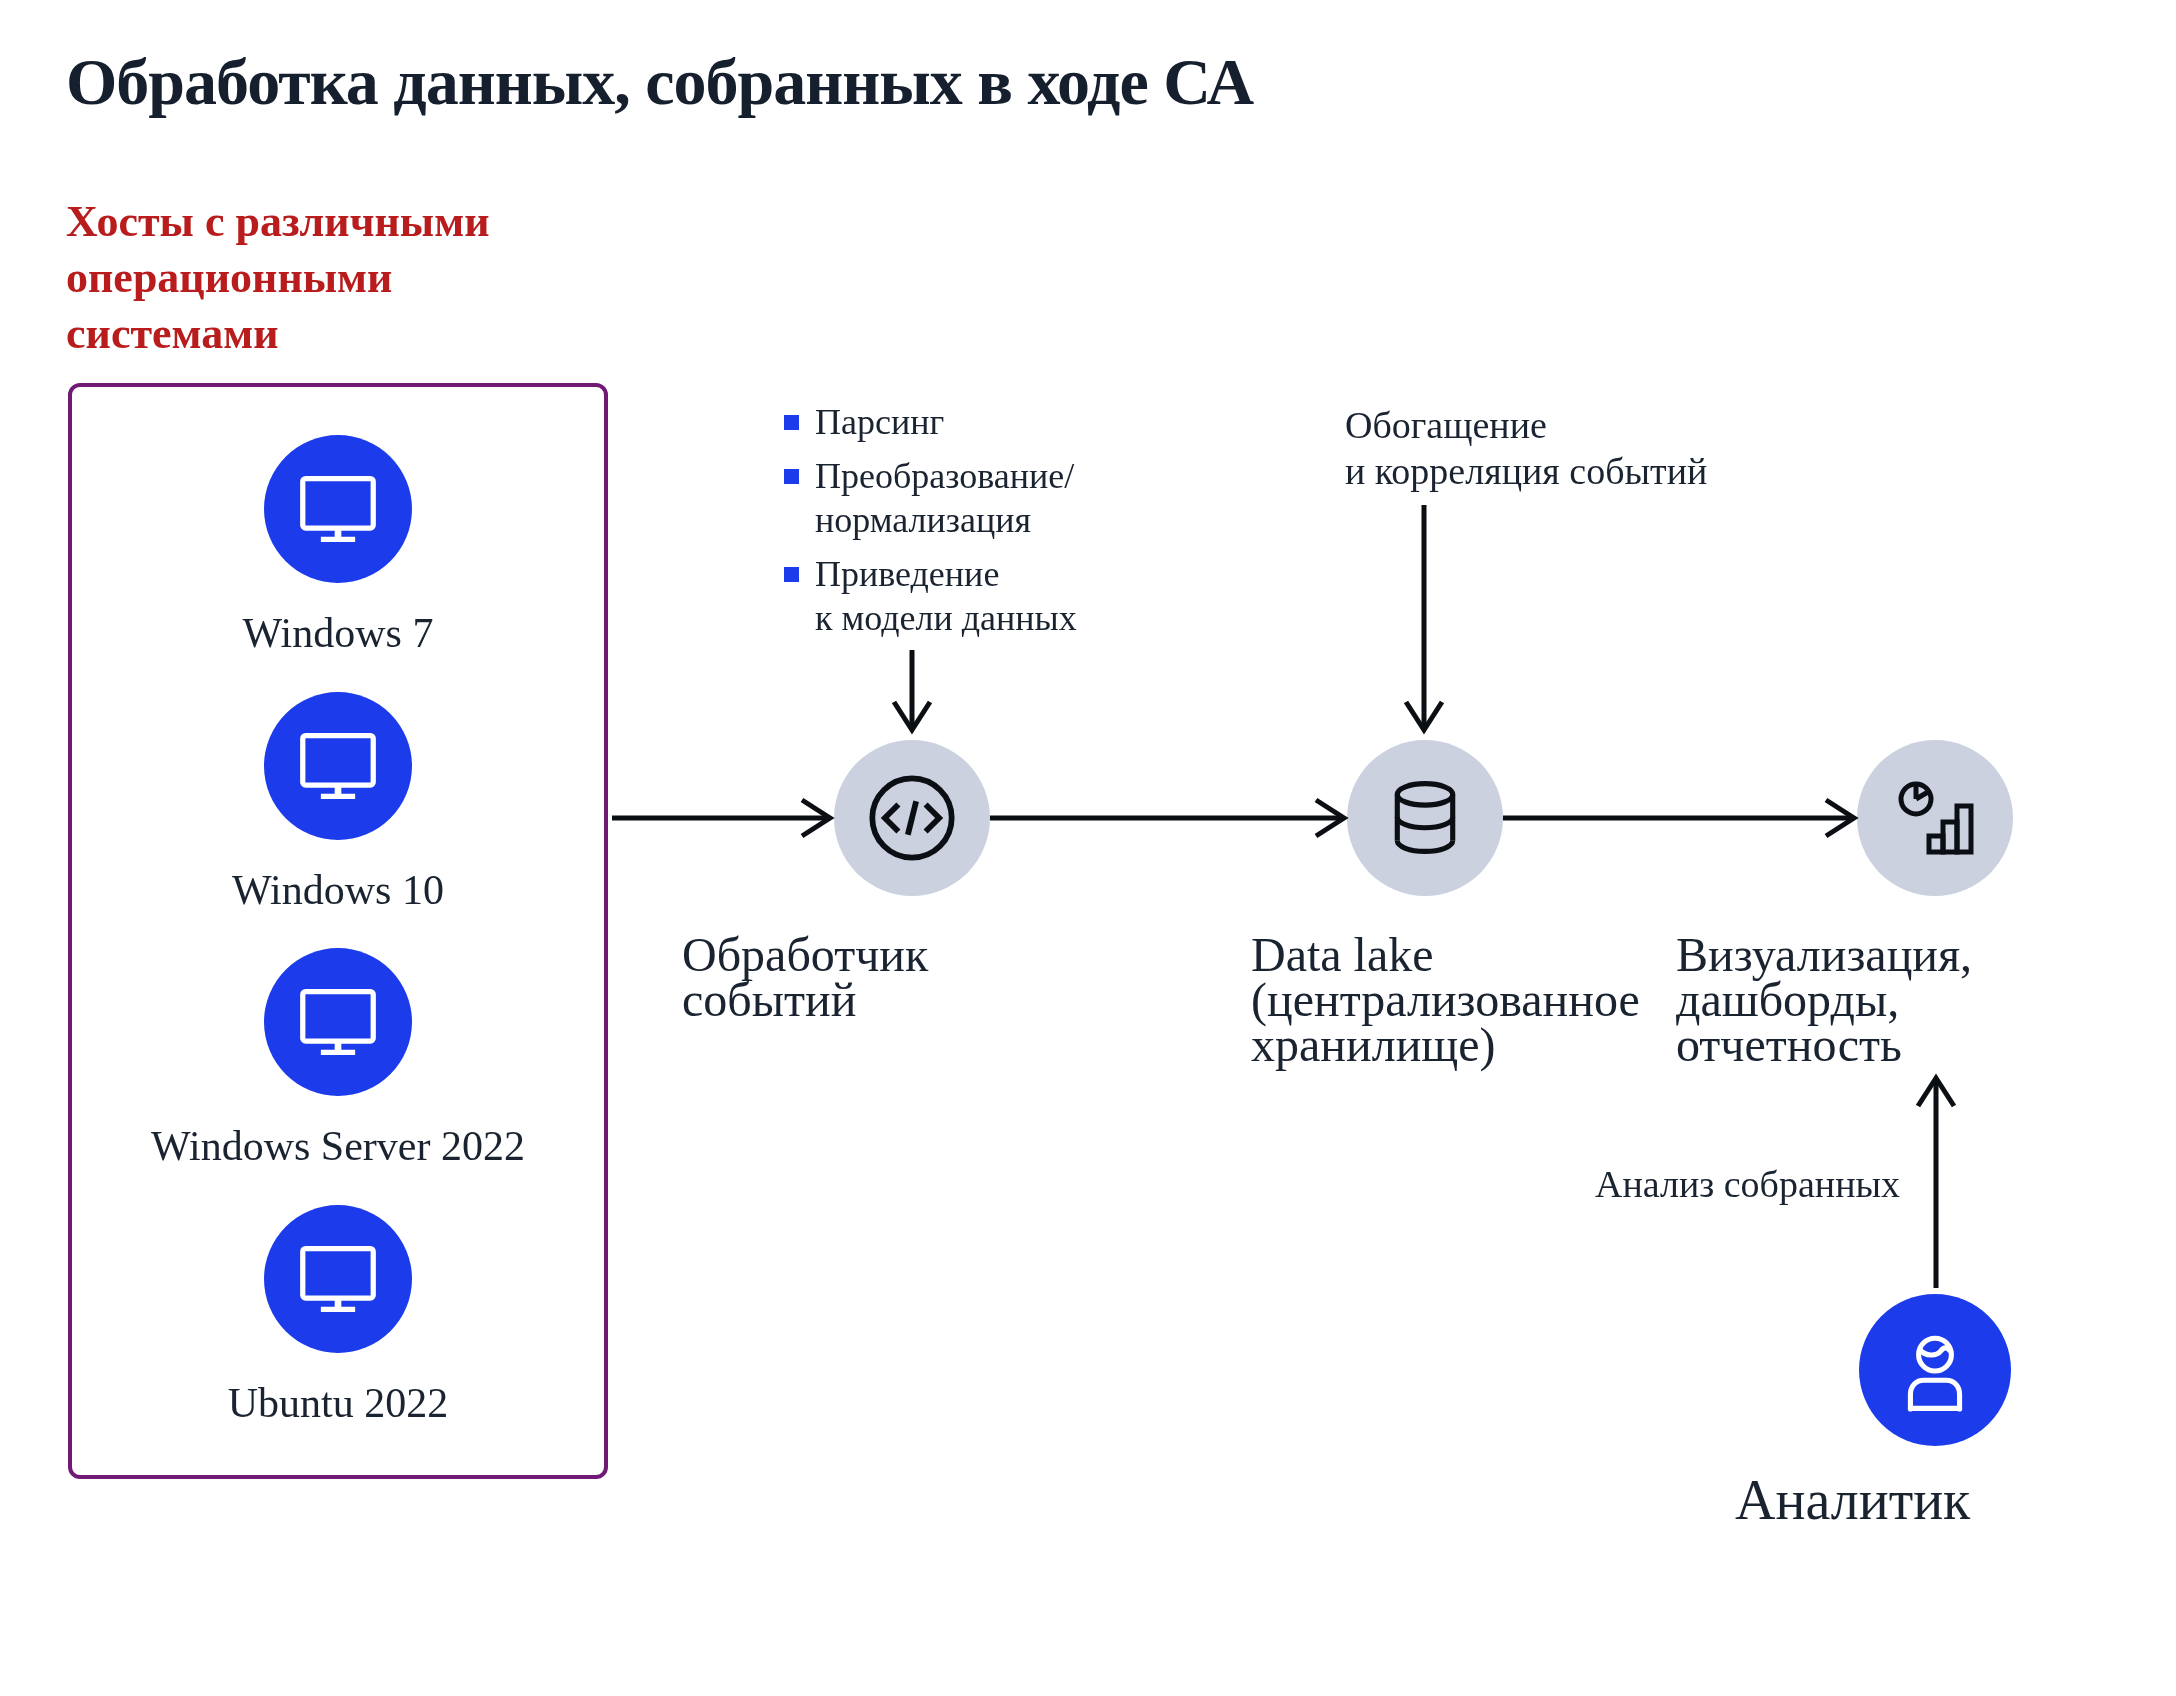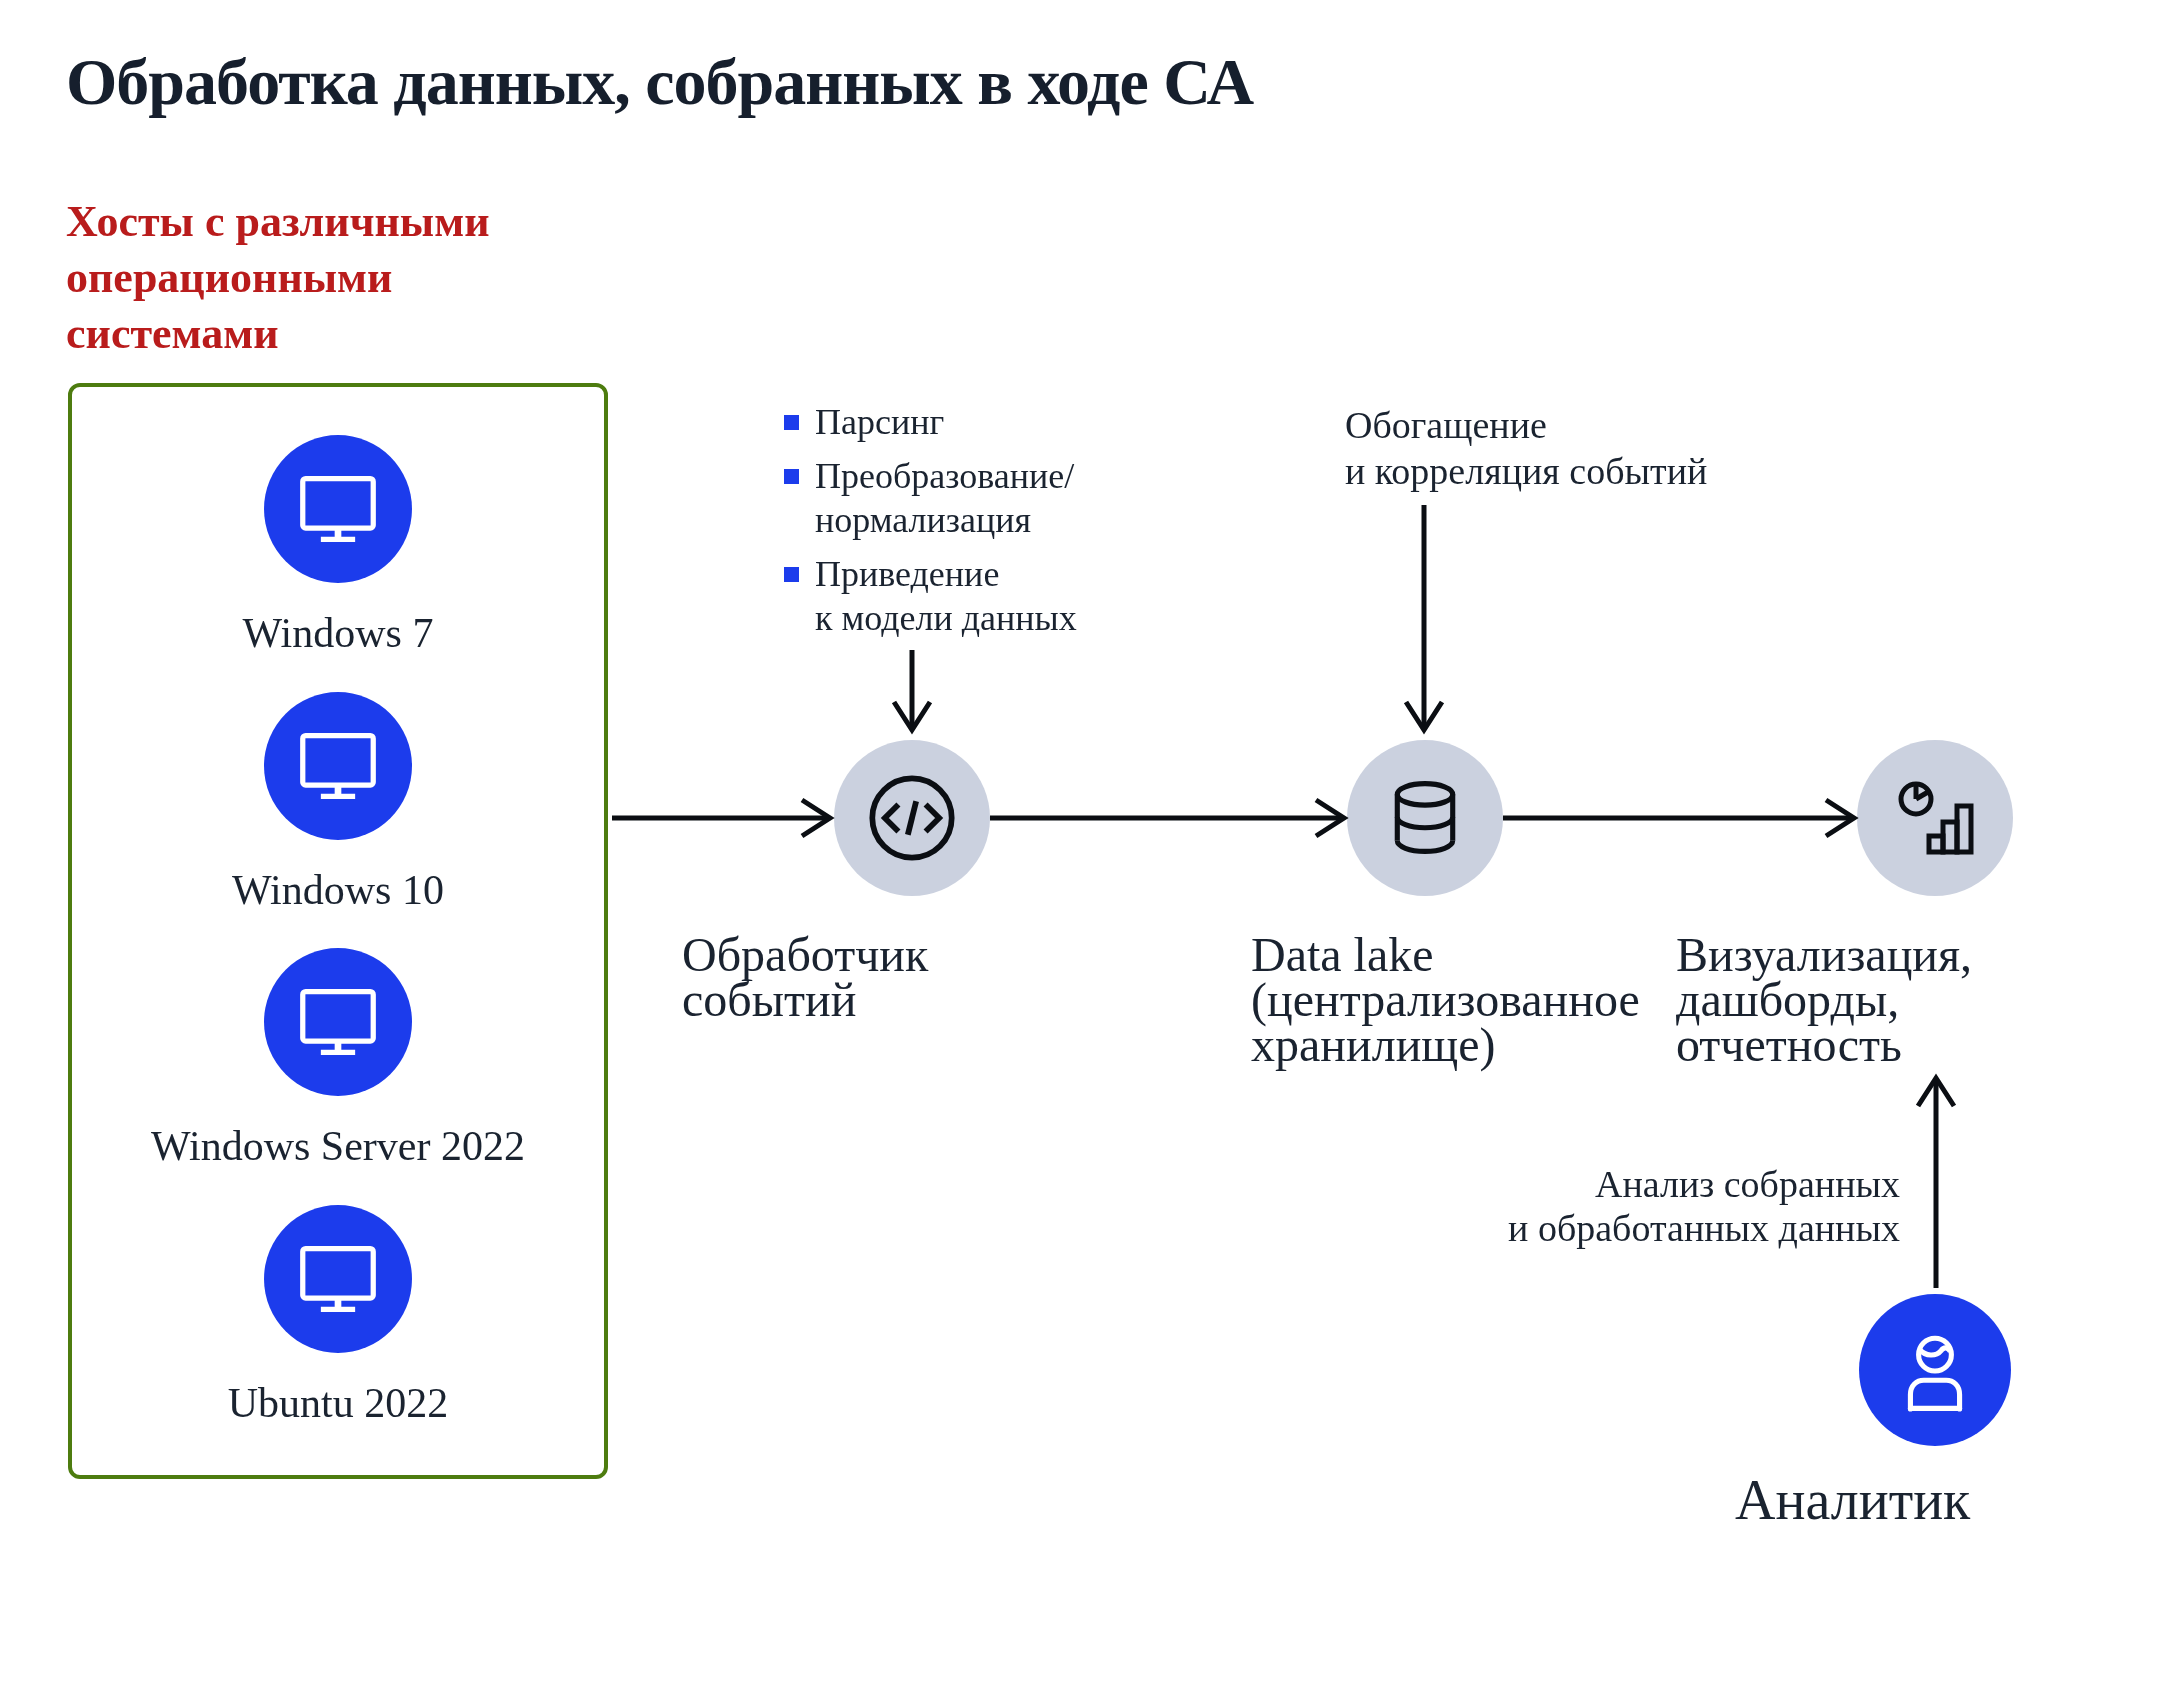--- a/index.html
+++ b/index.html
@@ -10,21 +10,21 @@
   .abs { position:absolute;font-family:Liberation Serif, serif; }
   .title {
     left:66px; top:44px; font-size:66px; font-weight:600; letter-spacing:-1px; color:#161F2D;
     white-space:nowrap;
   }
   .sidebar-heading { left:66px; top:194px; font-size:44px; font-weight:600; line-height:56px; color:#b91c1c; }
   .sidebar-heading span { display:block; }
 
   .hosts-box {
     left:68px; top:383px; width:540px; height:1096px; box-sizing:border-box;
-    border:4px solid #4d7c0f; border-radius:12px;
+    border:4px solid #701a75; border-radius:12px;
     display:flex; flex-direction:column; align-items:center; justify-content:space-evenly;
     padding:14px 0;
   }
   .host-item { display:flex; flex-direction:column; align-items:center; }
   .host-circle {
     width:148px; height:148px; border-radius:50%; background:#1C3CEC;
     display:flex; align-items:center; justify-content:center;
   }
   .host-label { margin-top:26px; font-size:42px; font-weight:500; white-space:nowrap; color:#1A2330; }
 
@@ -197,21 +197,20 @@
     </span>
   </div>
   <div class="abs node-label" style="left:1676px; top:932px; width:460px;">
     <span>Визуализация,</span>
     <span>дашборды,</span>
     <span>отчетность</span>
   </div>
 
   <div class="abs annotation right" style="left:1380px; top:1162px; width:520px; line-height:44px;">
     <span>Анализ собранных</span>
-    <span>и обработанных данных</span>
   </div>
 
   <div class="abs analyst-circle">
     <span>
       <svg class="icon-svg" width="82" height="86" viewBox="0 0 80 84">
         <circle cx="40" cy="27" r="16" fill="none" stroke="#ffffff" stroke-width="5"></circle>
         <path d="M25 22 C31 29 41 29 46 23 C49 19 53 20 55 24" fill="none" stroke="#ffffff" stroke-width="5"></path>
         <path d="M16 80 L16 66 C16 57 22 52 29 52 L51 52 C58 52 64 57 64 66 L64 80" fill="none" stroke="#ffffff" stroke-width="5" stroke-linecap="round"></path>
         <line x1="16" y1="79.5" x2="64" y2="79.5" stroke="#ffffff" stroke-width="5" stroke-linecap="round"></line>
       </svg>

